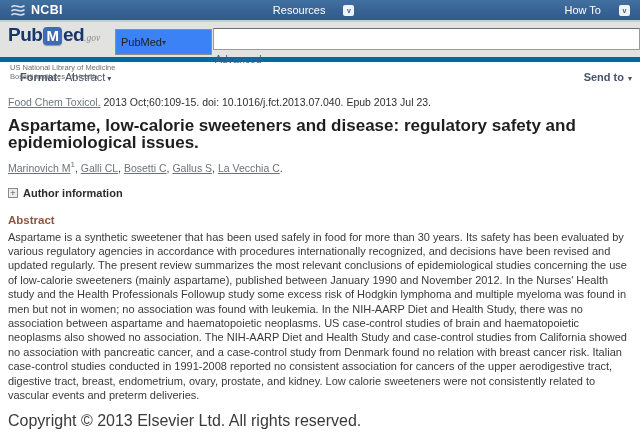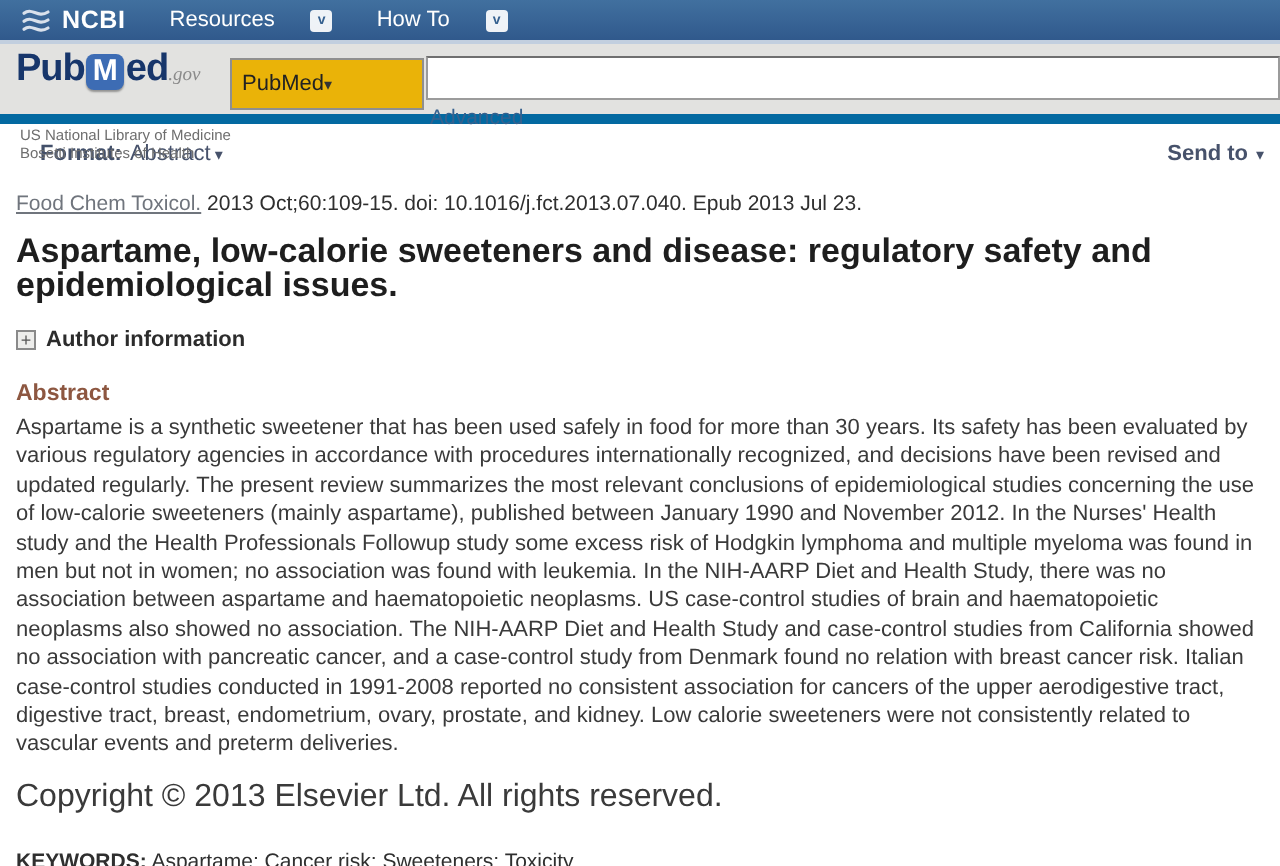--- a/index.html
+++ b/index.html
@@ -8,20 +8,21 @@
     width:640px; height:433px; background:#fff; overflow:hidden;
     font-family:"Liberation Sans", sans-serif; position:relative;
     -webkit-font-smoothing:antialiased;
   }
 
   
   .topbar{
     height:22px; background:linear-gradient(#41709f,#30598c);
     display:flex; align-items:center; padding:0 10px; gap:22px;
     border-bottom:2px solid #c2cfdf;
+    justify-content:space-between;
   }
   .brand{ display:flex; align-items:center; gap:5px; color:#fff;
     font-weight:bold; font-size:12.5px; letter-spacing:.3px; cursor:pointer;}
   .swoosh{ width:16px; height:14px; display:block; }
   .topmenu{ display:flex; align-items:center; gap:18px; color:#fff; font-size:11px; cursor:pointer;}
   .dd-box{
     width:11px; height:11px; background:rgba(255,255,255,.92); border-radius:2px;
     color:#35608f; font-size:7px; line-height:11px; text-align:center; font-weight:bold;
   }
 
@@ -30,21 +31,21 @@
   .logo{ position:absolute; left:8px; top:2px; white-space:nowrap; cursor:pointer;}
   .logo .navy{ font-size:19px; font-weight:bold; color:#17366b; letter-spacing:-.5px; }
   .logo .mbadge{
     display:inline-block; background:#3d6cb4; color:#fff; font-size:15px; font-weight:bold;
     border-radius:4px; padding:0 3px 1px 3px; margin:0 1px; box-shadow:0 1px 1px rgba(0,0,0,.35);
   }
   .logo .gov{ font-family:"Liberation Serif", serif; font-style:italic; font-size:9.5px; color:#8a8a8a; }
   .taglines{ position:absolute; left:10px; top:41px; font-size:7.5px; color:#6e6e6e; line-height:9px; }
 
   .db-select{
-    position:absolute; left:115px; top:7px; width:97px; height:20px; background:#eab308;
+    position:absolute; left:115px; top:7px; width:97px; height:20px; background:#3b82f6;
     border:1px solid #8f8f8f; font-size:11px; color:#222; display:flex; align-items:center;
     padding:12px 5px; cursor:pointer;
   }
   .db-select .arrow{ font-size:8px; color:#333; }
   .search-input{
     position:absolute; left:213px; top:6px; width:427px; height:22px;
     border:1px solid #9b9b9b; border-top-color:#6f6f6f; background:#fff; outline:none;
     font-size:12px; padding:0 5px; font-family:"Liberation Sans", sans-serif;
   }
   .advanced{ position:absolute; left:215px; top:31px; font-size:10.5px; color:#36618e; text-decoration:none; cursor:pointer;}
@@ -126,20 +127,21 @@
       <span class="sendto">Send to</span><span class="dd-arrow">▾</span>
     </div>
   </div>
 
   <div class="citation">
     <span class="journal-link">Food Chem Toxicol.</span><span> 2013 Oct;60:109-15. doi: 10.1016/j.fct.2013.07.040. Epub 2013 Jul 23.</span>
   </div>
 
   <div class="title">Aspartame, low-calorie sweeteners and disease: regulatory safety and epidemiological issues.</div>
 
+  <div class="authors"><span class="author-link">Marinovich M</span><sup class="author-sup">1</sup><span>, </span><span class="author-link">Galli CL</span><span>, </span><span class="author-link">Bosetti C</span><span>, </span><span class="author-link">Gallus S</span><span>, </span><span class="author-link">La Vecchia C</span><span>.</span></div>
 
   <div class="author-info">
     <span class="plus-icon">+</span>
     <span>Author information</span>
   </div>
 
   <div class="abstract-h">Abstract</div>
   <div class="abstract-p">Aspartame is a synthetic sweetener that has been used safely in food for more than 30 years. Its safety has been evaluated by various regulatory agencies in accordance with procedures internationally recognized, and decisions have been revised and updated regularly. The present review summarizes the most relevant conclusions of epidemiological studies concerning the use of low-calorie sweeteners (mainly aspartame), published between January 1990 and November 2012. In the Nurses' Health study and the Health Professionals Followup study some excess risk of Hodgkin lymphoma and multiple myeloma was found in men but not in women; no association was found with leukemia. In the NIH-AARP Diet and Health Study, there was no association between aspartame and haematopoietic neoplasms. US case-control studies of brain and haematopoietic neoplasms also showed no association. The NIH-AARP Diet and Health Study and case-control studies from California showed no association with pancreatic cancer, and a case-control study from Denmark found no relation with breast cancer risk. Italian case-control studies conducted in 1991-2008 reported no consistent association for cancers of the upper aerodigestive tract, digestive tract, breast, endometrium, ovary, prostate, and kidney. Low calorie sweeteners were not consistently related to vascular events and preterm deliveries.</div>
 
   <div class="copyright">Copyright © 2013 Elsevier Ltd. All rights reserved.</div>

